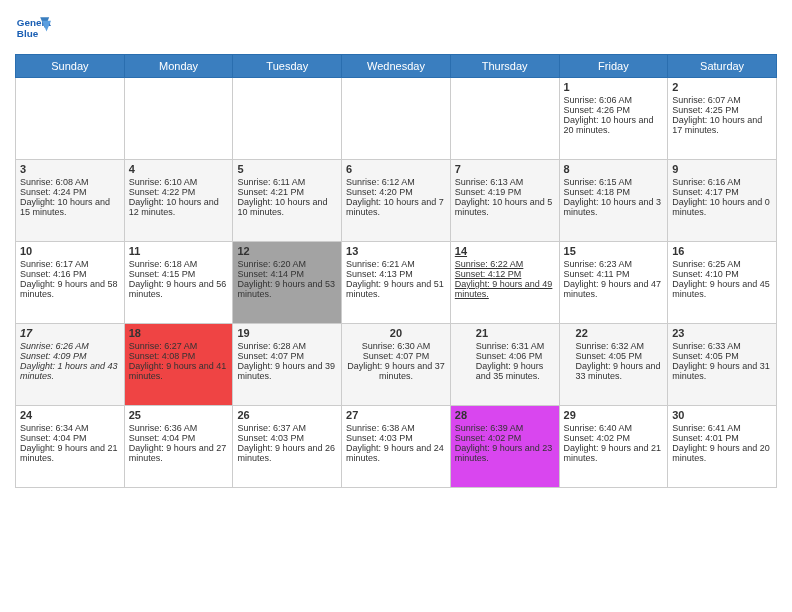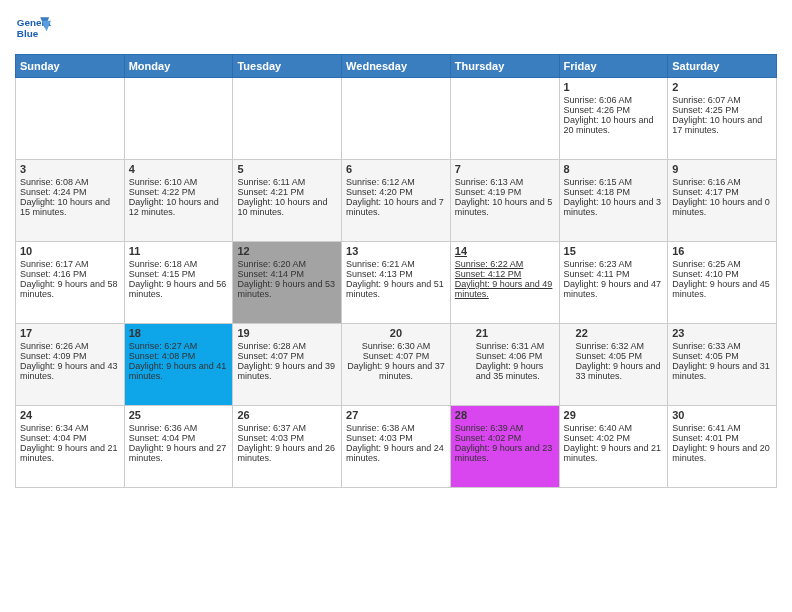--- a/index.html
+++ b/index.html
@@ -43,24 +43,24 @@
     }
     .calendar {
       width: 100%;
       border-collapse: collapse;
       table-layout: fixed;
     }
     .calendar th {
       background: #3a7ebf;
       color: #fff;
       font-size: 11px;
-      font-weight: bold;
+      font-weight: normal;
       padding: 5px 4px;
       border: 1px solid #2a6eaf;
-      text-align: left;
+      text-align: center;
     }
     .calendar td {
       border: 1px solid #ccc;
       vertical-align: top;
       padding: 3px 4px;
       font-size: 9px;
       color: #333;
       height: 82px;
       background: #fff;
     }
@@ -213,27 +213,27 @@
             <div>Daylight: 9 hours and 47 minutes.</div>
           </td>
           <td style="background: rgb(255, 255, 255);">
             <span class="day-num">16</span>
             <div>Sunrise: 6:25 AM</div>
             <div>Sunset: 4:10 PM</div>
             <div>Daylight: 9 hours and 45 minutes.</div>
           </td>
         </tr>
         <tr>
-          <td style="background: rgb(245, 245, 245);">
+          <td style="background: rgb(245, 245, 245); font-style: italic;">
             <span class="day-num">17</span>
             <div>Sunrise: 6:26 AM</div>
             <div>Sunset: 4:09 PM</div>
-            <div>Daylight: 9 hours and 43 minutes.</div>
-          </td>
-          <td style="background: #0ea5e9;">
+            <div>Daylight: 1 hours and 43 minutes.</div>
+          </td>
+          <td style="background: #ef4444;">
             <span class="day-num">18</span>
             <div>Sunrise: 6:27 AM</div>
             <div>Sunset: 4:08 PM</div>
             <div>Daylight: 9 hours and 41 minutes.</div>
           </td>
           <td style="background: rgb(245, 245, 245);">
             <span class="day-num">19</span>
             <div>Sunrise: 6:28 AM</div>
             <div>Sunset: 4:07 PM</div>
             <div>Daylight: 9 hours and 39 minutes.</div>

